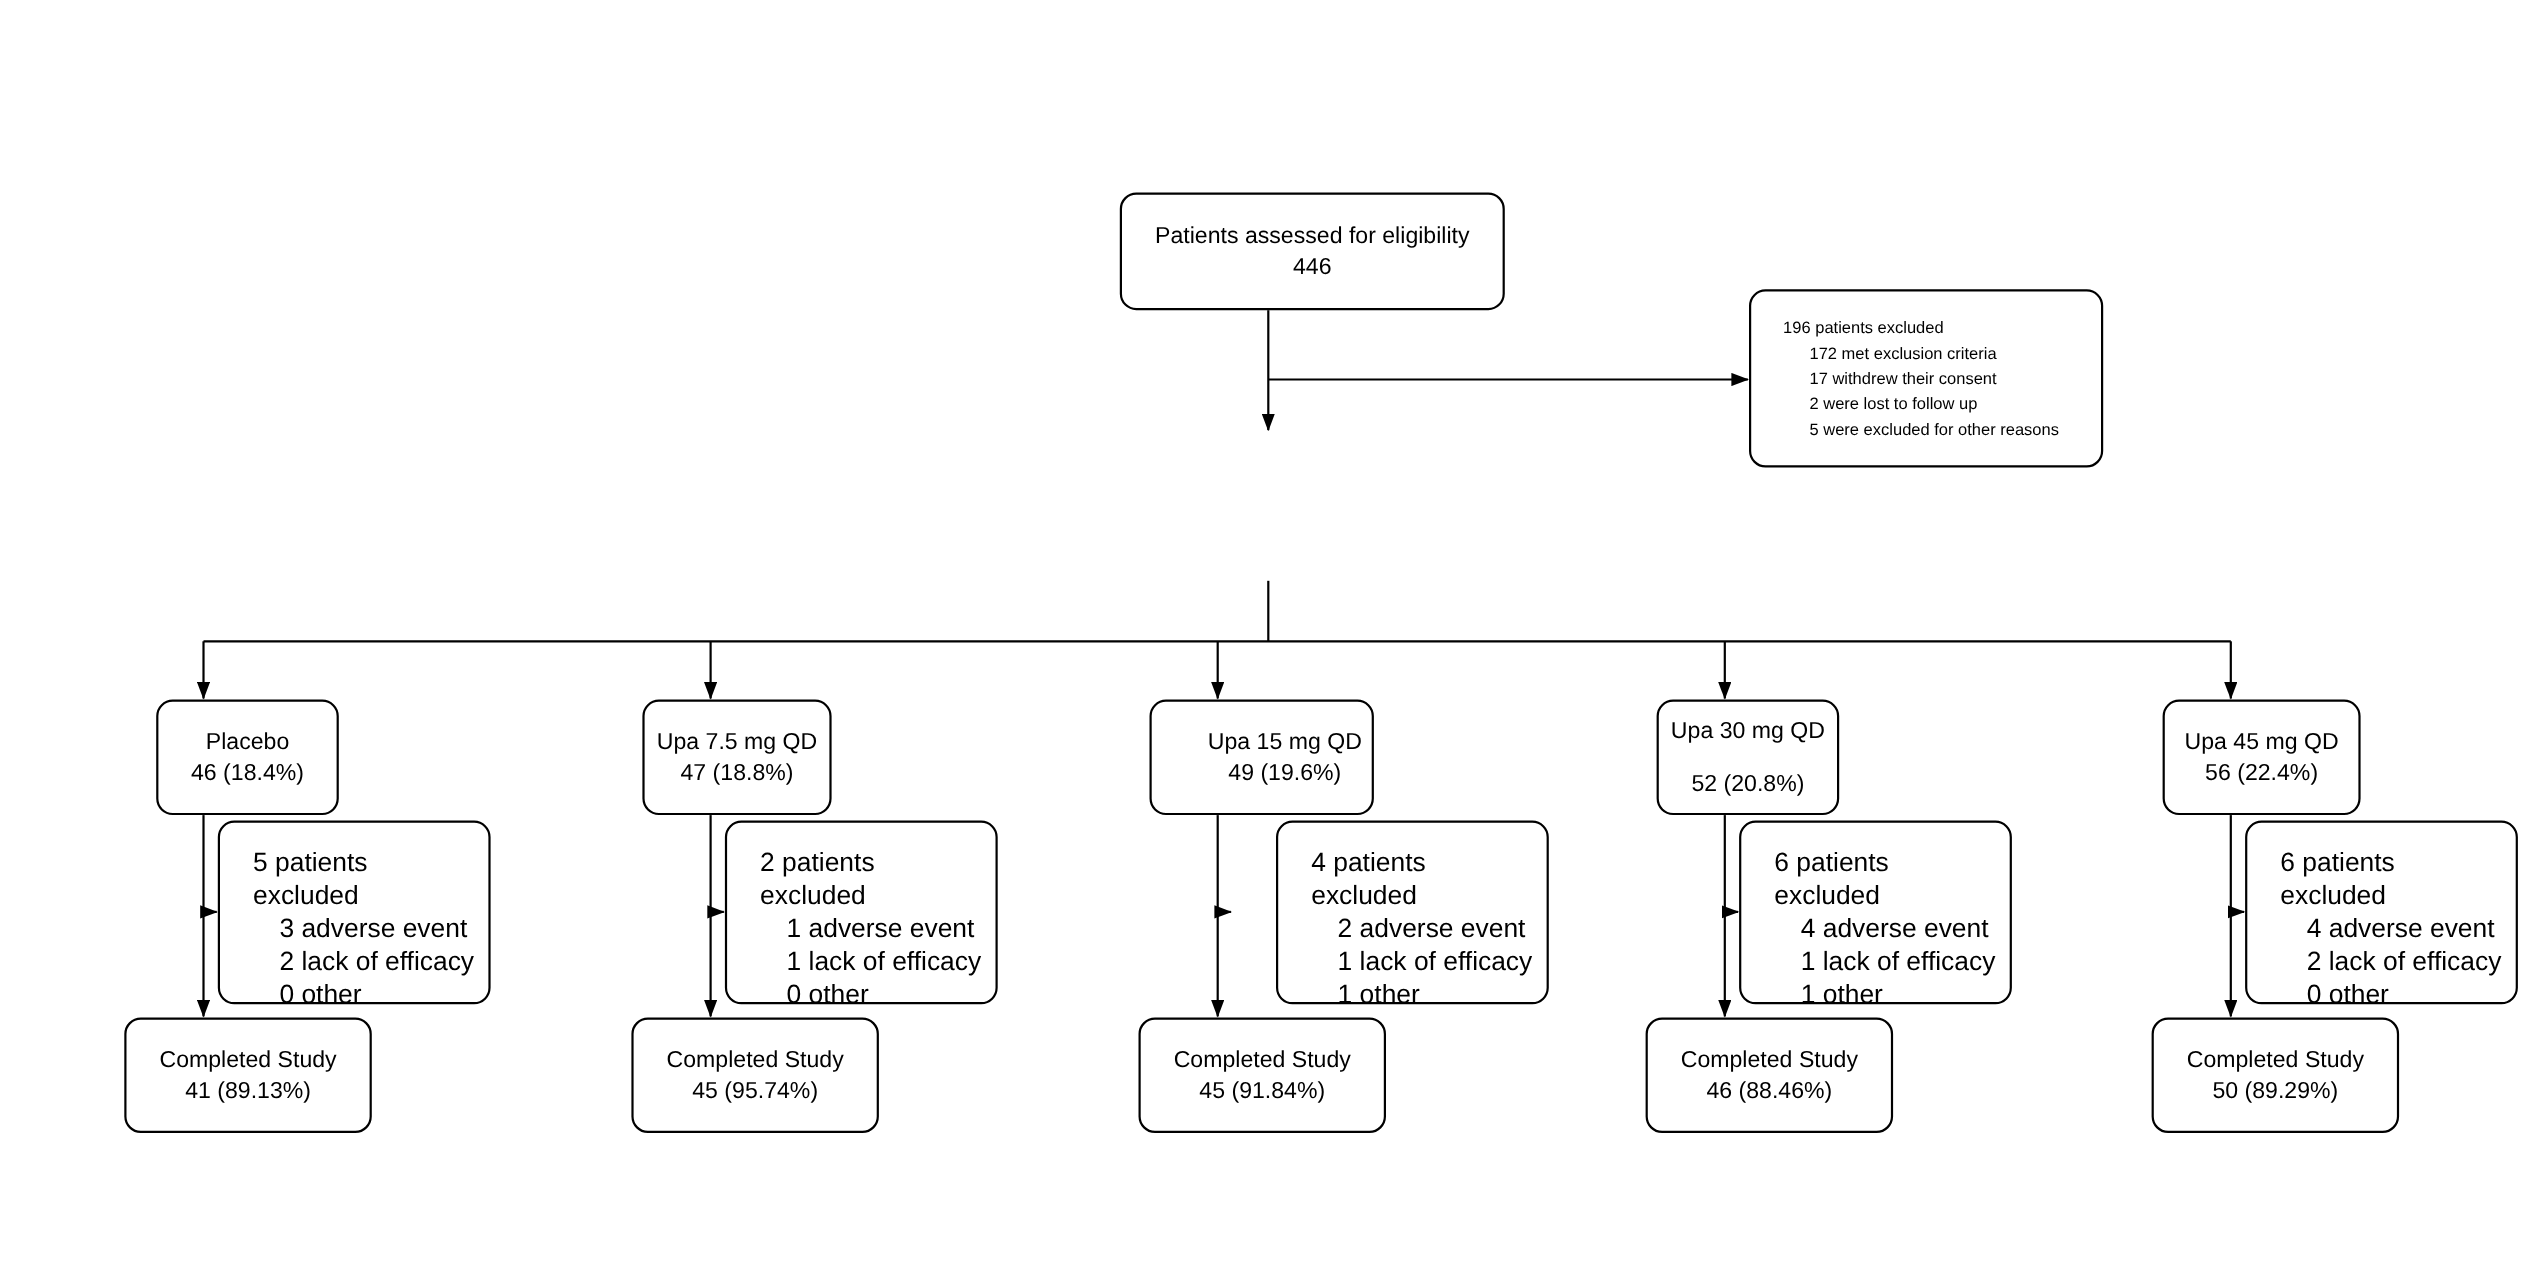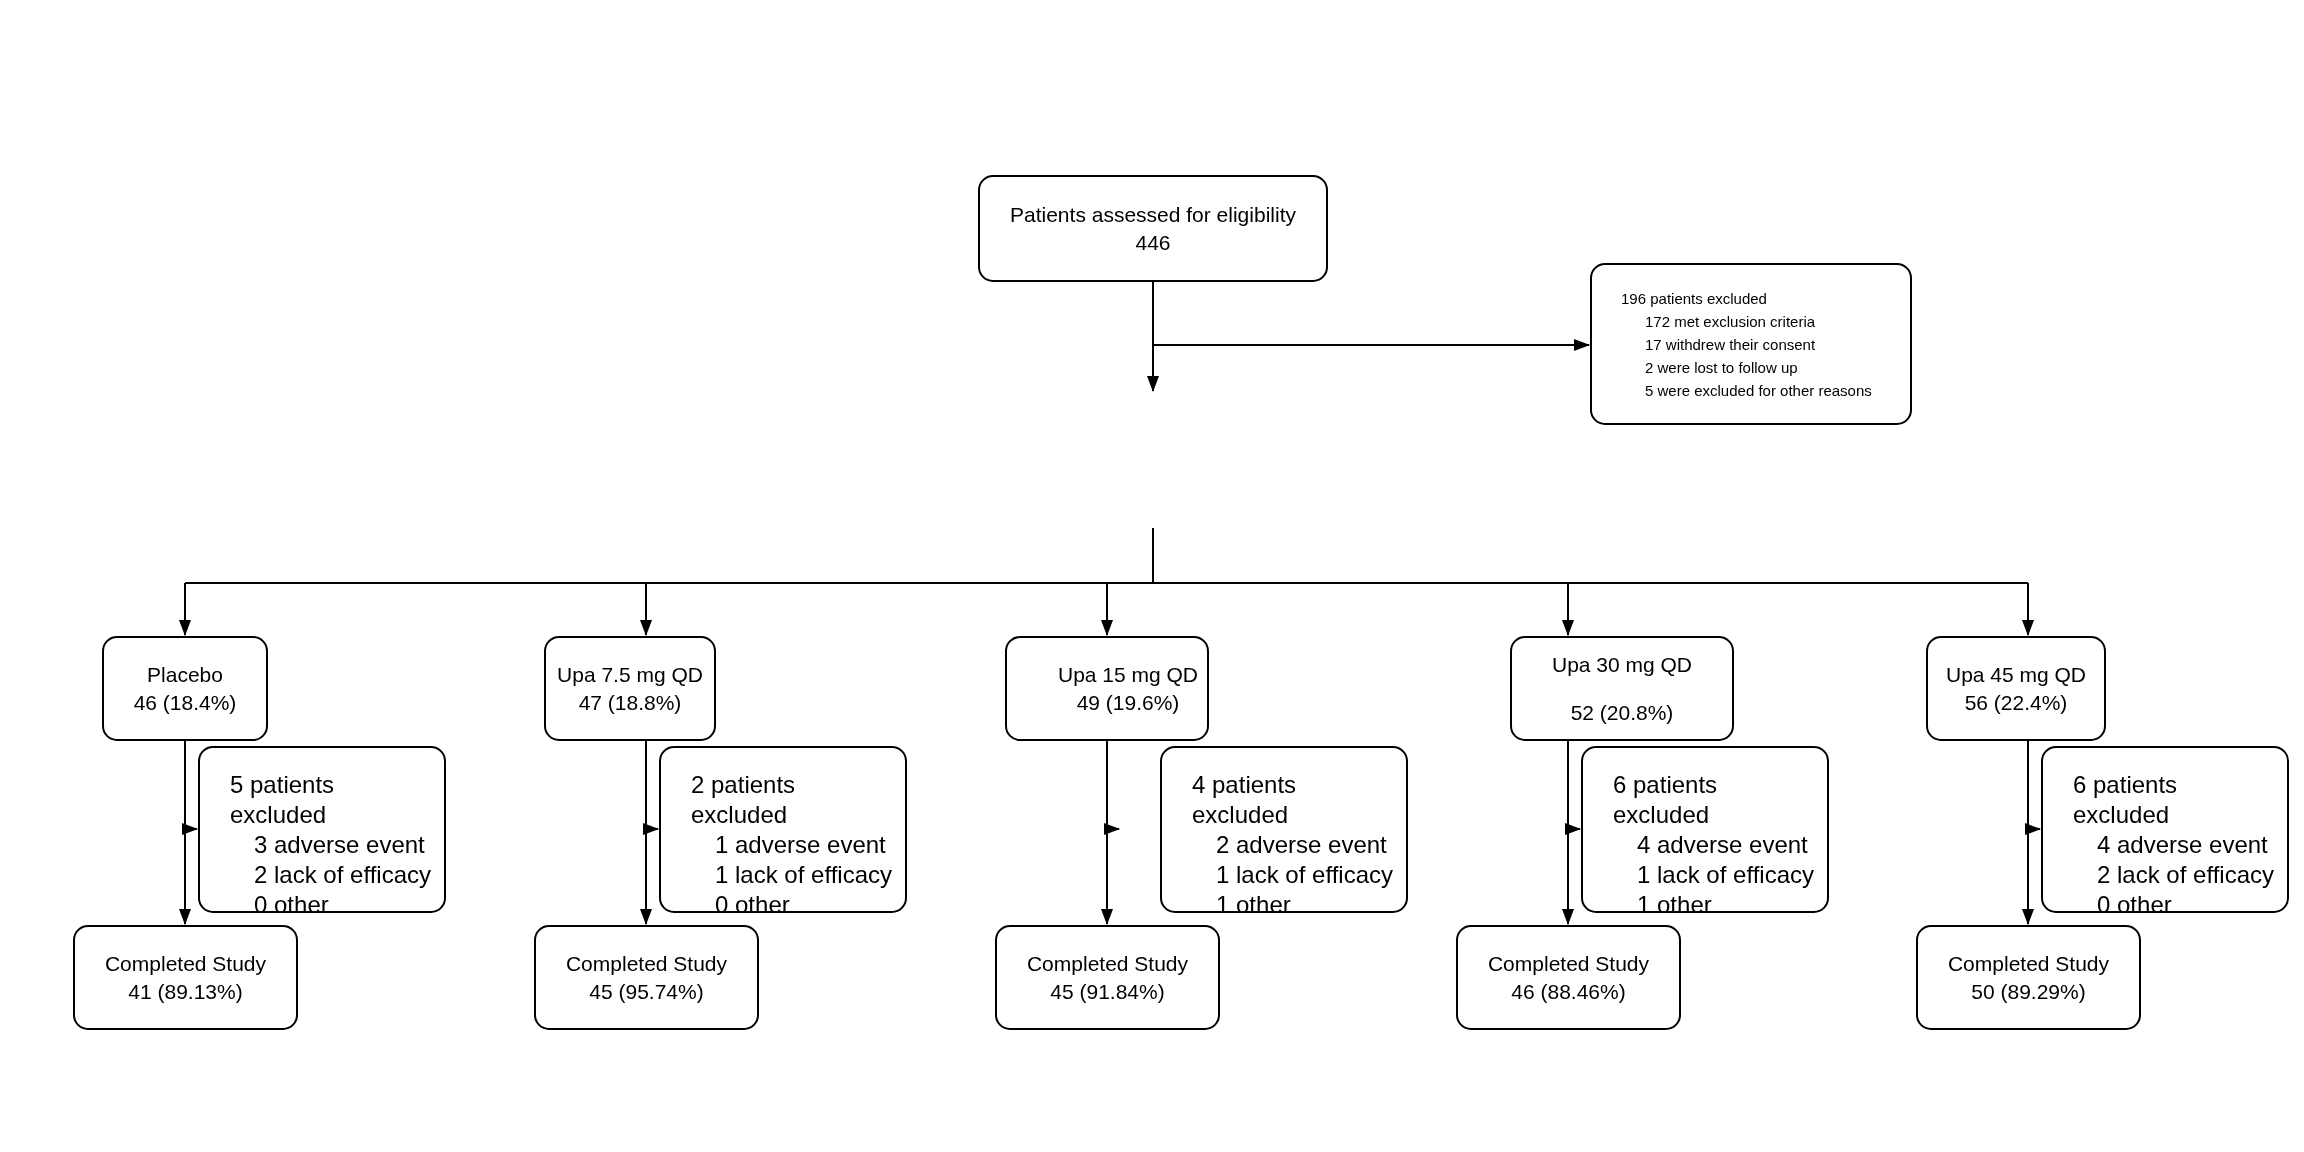--- a/index.html
+++ b/index.html
@@ -23,20 +23,21 @@
     background: #ffffff;
     border: 2px solid #000000;
     border-radius: 15px;
   }
   .center {
     display: flex;
     flex-direction: column;
     align-items: center;
     justify-content: center;
     text-align: center;
+    margin-left: 40px;
   }
   .center div { line-height: 28px; font-size: 21px; }
   .box-eligibility     { left: 978px;  top: 175px; width: 350px; height: 107px; }
   .box-main-excluded   { left: 1590px; top: 263px; width: 322px; height: 162px;
                          padding: 22px 10px 0 29px; font-size: 15px; }
   .box-main-excluded .xline { line-height: 23px; }
   .box-randomized      { left: 1008px; top: 392px; width: 290px; height: 136px; }
   .box-randomized div  { line-height: 29px; }
   .arm-box   { top: 636px; height: 105px; }
   .arm-excl  { top: 746px; width: 248px; height: 167px;
@@ -132,21 +133,21 @@
       <div class="xline">4 patients excluded</div>
       <div class="xline indent">2 adverse event</div>
       <div class="xline indent">1 lack of efficacy</div>
       <div class="xline indent">1 other</div>
     </div>
     <div class="box center completed" style="left: 995px;">
       <div>Completed Study</div>
       <div>45 (91.84%)</div>
     </div>
 
-    <div class="box center arm-box" style="left: 1510px; width: 224px; gap: 20px;">
+    <div class="box center arm-box" style="left: 1466px; width: 166px; gap: 20px;">
       <div>Upa 30 mg QD</div>
       <div>52 (20.8%)</div>
     </div>
     <div class="box arm-excl" style="left: 1581px;">
       <div class="xline">6 patients excluded</div>
       <div class="xline indent">4 adverse event</div>
       <div class="xline indent">1 lack of efficacy</div>
       <div class="xline indent">1 other</div>
     </div>
     <div class="box center completed" style="left: 1456px;">

